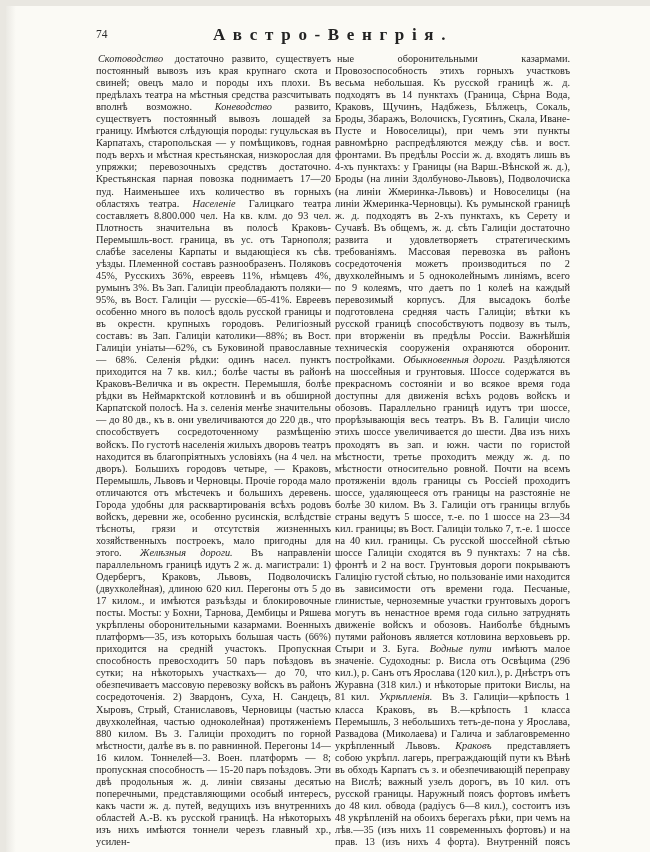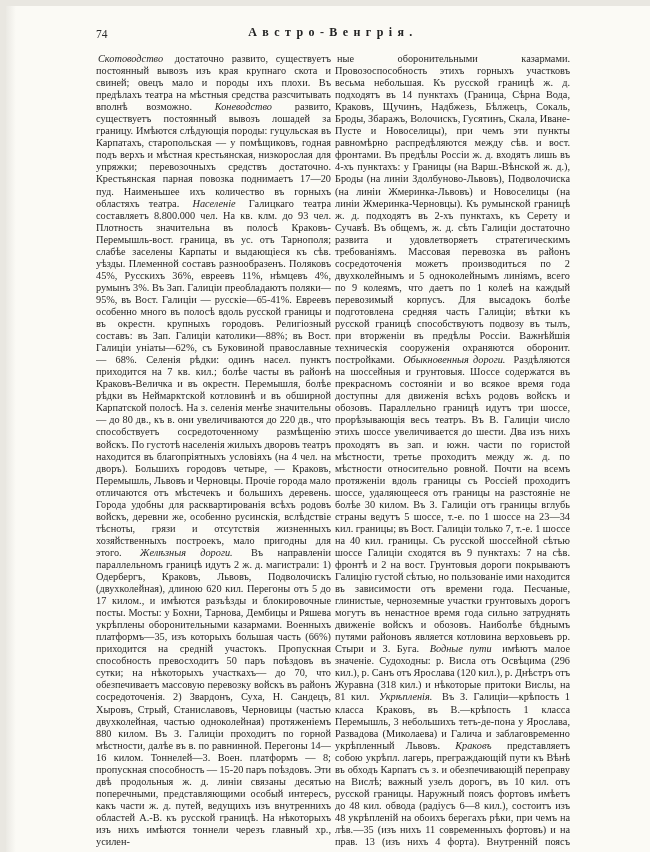--- a/index.html
+++ b/index.html
@@ -32,21 +32,21 @@
     margin-bottom:9px;
   }
   .pagenum {
     position:absolute; left:0; top:1px;
     font-size:11.5px;
     color:#2b2b2b;
   }
   .running-header {
     display:block;
     text-align:center;
-    font-size:12px;
+    font-size:17px;
     font-weight:bold;
     letter-spacing:0.45em;
     color:#232323;
   }
   .columns {
     display:flex;
     justify-content:center;
     height:calc(100% - 26px);
     overflow:hidden;
   }

